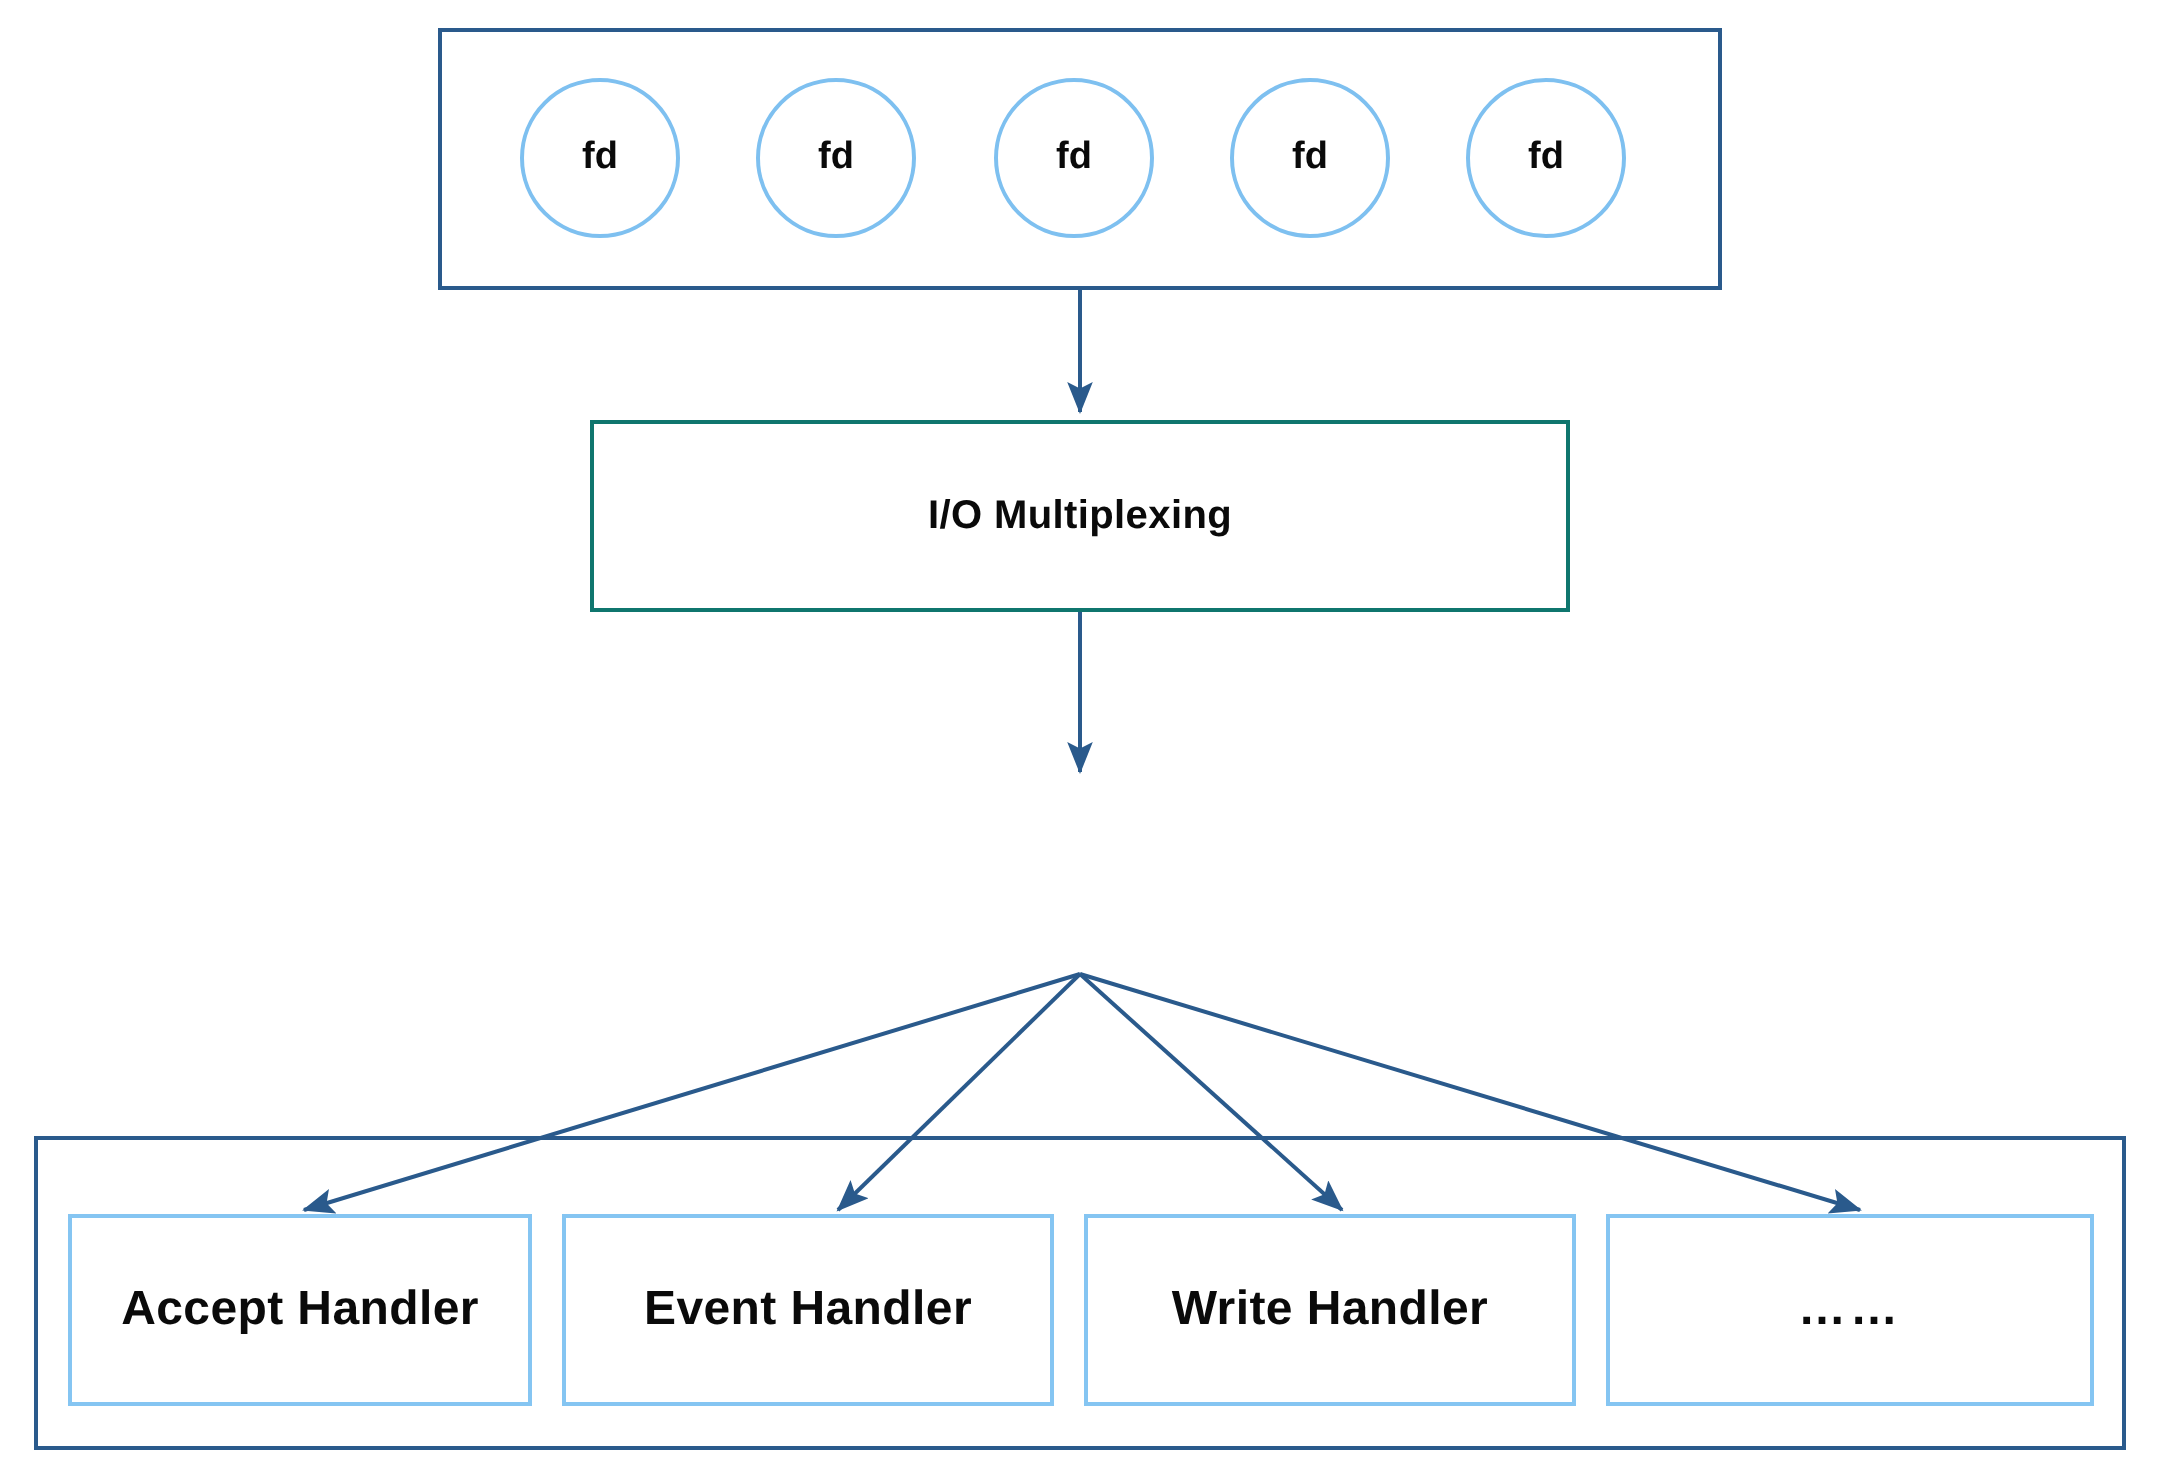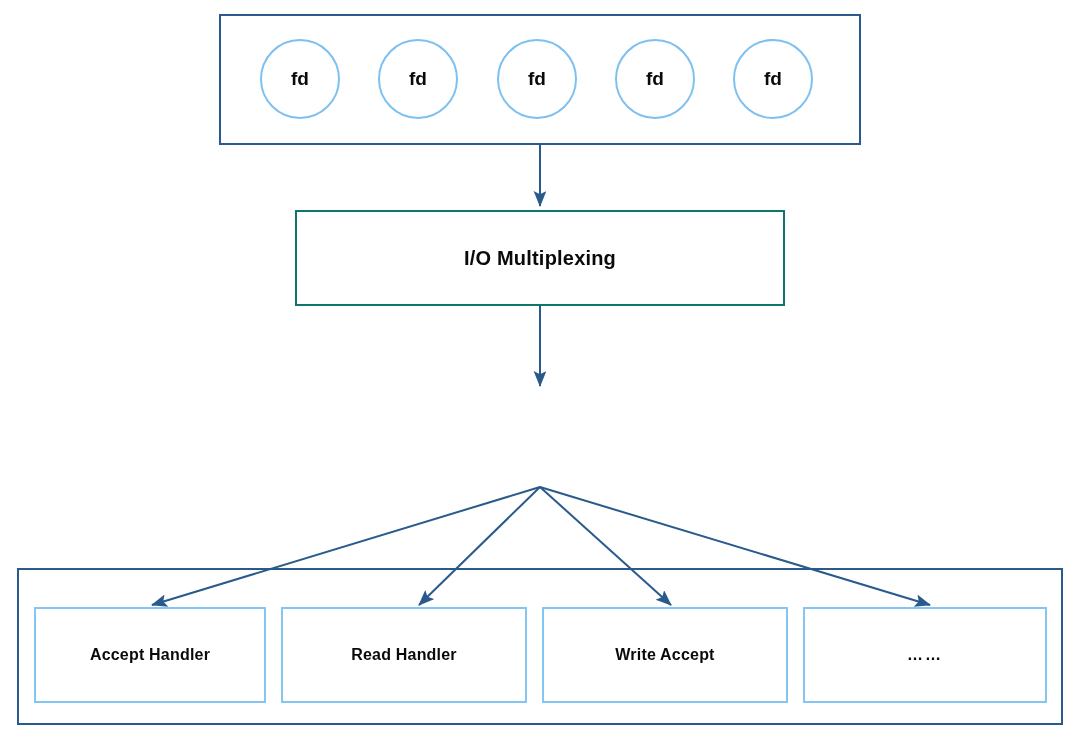--- a/index.html
+++ b/index.html
@@ -83,21 +83,21 @@
     position: absolute;
     box-sizing: border-box;
     border: 2px solid #85c5f2;
     background: #ffffff;
     display: flex;
     align-items: center;
     justify-content: center;
     z-index: 6;
   }
   .handler-label {
-    font-size: 16px;
+    font-size: 24px;
     font-weight: bold;
     color: #0a0a0a;
     white-space: nowrap;
     letter-spacing: 0.2px;
   }
   .handler-label.ellipsis {
     letter-spacing: 2px;
   }
 </style>
 </head>
@@ -127,24 +127,24 @@
     <span class="proc-label">I/O Multiplexing</span>
   </div>
 
 
   <div class="outer-box" style="left:17px; top:568px; width:1046px; height:157px;"></div>
 
   <div class="handler-box" style="left:34px; top:607px; width:232px; height:96px;">
     <span class="handler-label">Accept Handler</span>
   </div>
   <div class="handler-box" style="left:281px; top:607px; width:246px; height:96px;">
-    <span class="handler-label">Read Handler</span>
+    <span class="handler-label">Event Handler</span>
   </div>
   <div class="handler-box" style="left:542px; top:607px; width:246px; height:96px;">
-    <span class="handler-label">Write Accept</span>
+    <span class="handler-label">Write Handler</span>
   </div>
   <div class="handler-box" style="left:803px; top:607px; width:244px; height:96px;">
     <span class="handler-label ellipsis">……</span>
   </div>
 
   <svg id="connectors" viewBox="0 0 1080 739">
     <defs>
       <marker id="arrowhead" markerWidth="9" markerHeight="9" refX="7.5" refY="3.2" orient="auto" markerUnits="strokeWidth">
         <path d="M0,0 L8,3.2 L0,6.4 L1.6,3.2 z" fill="#2a5a8c"></path>
       </marker>

